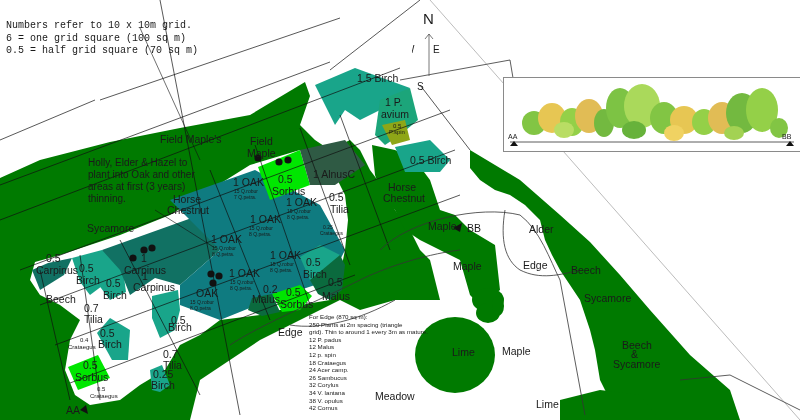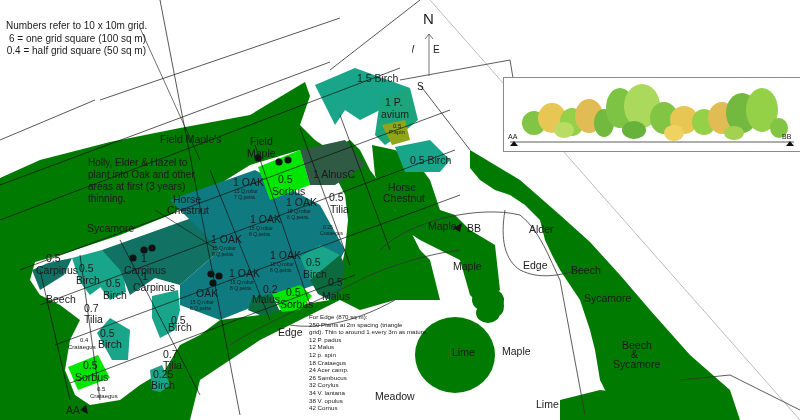--- a/index.html
+++ b/index.html
@@ -4,21 +4,21 @@
 <style>
   html, body { margin:0; padding:0; background:#ffffff; }
   body { width:800px; height:420px; overflow:hidden; position:relative; font-family:"Liberation Sans", sans-serif; }
   svg { position:absolute; left:0; top:0; }
   .lbl { font-family:"Liberation Sans", sans-serif; fill:#1a1a1a; }
   .lbl-s { font-size:10.5px; }
   .lbl-xs { font-size:6px; }
   .lbl-xxs { font-size:5px; }
   .note { position:absolute; font-family:"Liberation Sans", sans-serif; color:#1a1a1a; }
   .legend-note { left:6px; top:20px; width:140px; text-align:right; font-size:10px; line-height:12.5px; }
-  .legend-note div { white-space:nowrap; }
+  .legend-note div { white-space:nowrap;font-family:Liberation Mono, monospace; }
   .holly-note { left:88px; top:157px; width:110px; font-size:10px; line-height:12px; }
   .edge-note { left:309px; top:313px; font-size:6.2px; line-height:7.6px; }
   .compass { position:absolute; left:412px; top:4px; width:30px; height:90px; }
   .section-box { position:absolute; left:503px; top:77px; width:296px; height:73px; border:1px solid #8a8a8a; background:#fff; }
 </style>
 </head>
 <body>
 
 <svg width="800" height="420" viewBox="0 0 800 420">
 
@@ -238,21 +238,21 @@
     <text x="11" y="20" font-size="15" class="lbl">N</text>
     <text x="-7" y="49" font-size="10" class="lbl">W</text>
     <text x="21" y="49" font-size="10" class="lbl">E</text>
     <text x="5" y="86" font-size="10" class="lbl">S</text>
   </svg>
 </div>
 
 <div class="note legend-note">
   <div>Numbers refer to 10 x 10m grid.</div>
   <div>6 = one grid square (100 sq m)</div>
-  <div>0.4 = half grid square (50 sq m)</div>
+  <div>0.5 = half grid square (70 sq m)</div>
 </div>
 
 <div class="note holly-note">Holly, Elder &amp; Hazel to plant into Oak and other areas at first (3 years) thinning.</div>
 
 <div class="note edge-note">
   <div>For Edge (870 sq m):</div>
   <div>250 Plants at 2m spacing (triangle</div>
   <div>grid). Thin to around 1 every 3m as mature.</div>
   <div>12 P. padus</div>
   <div>12 Malus</div>

